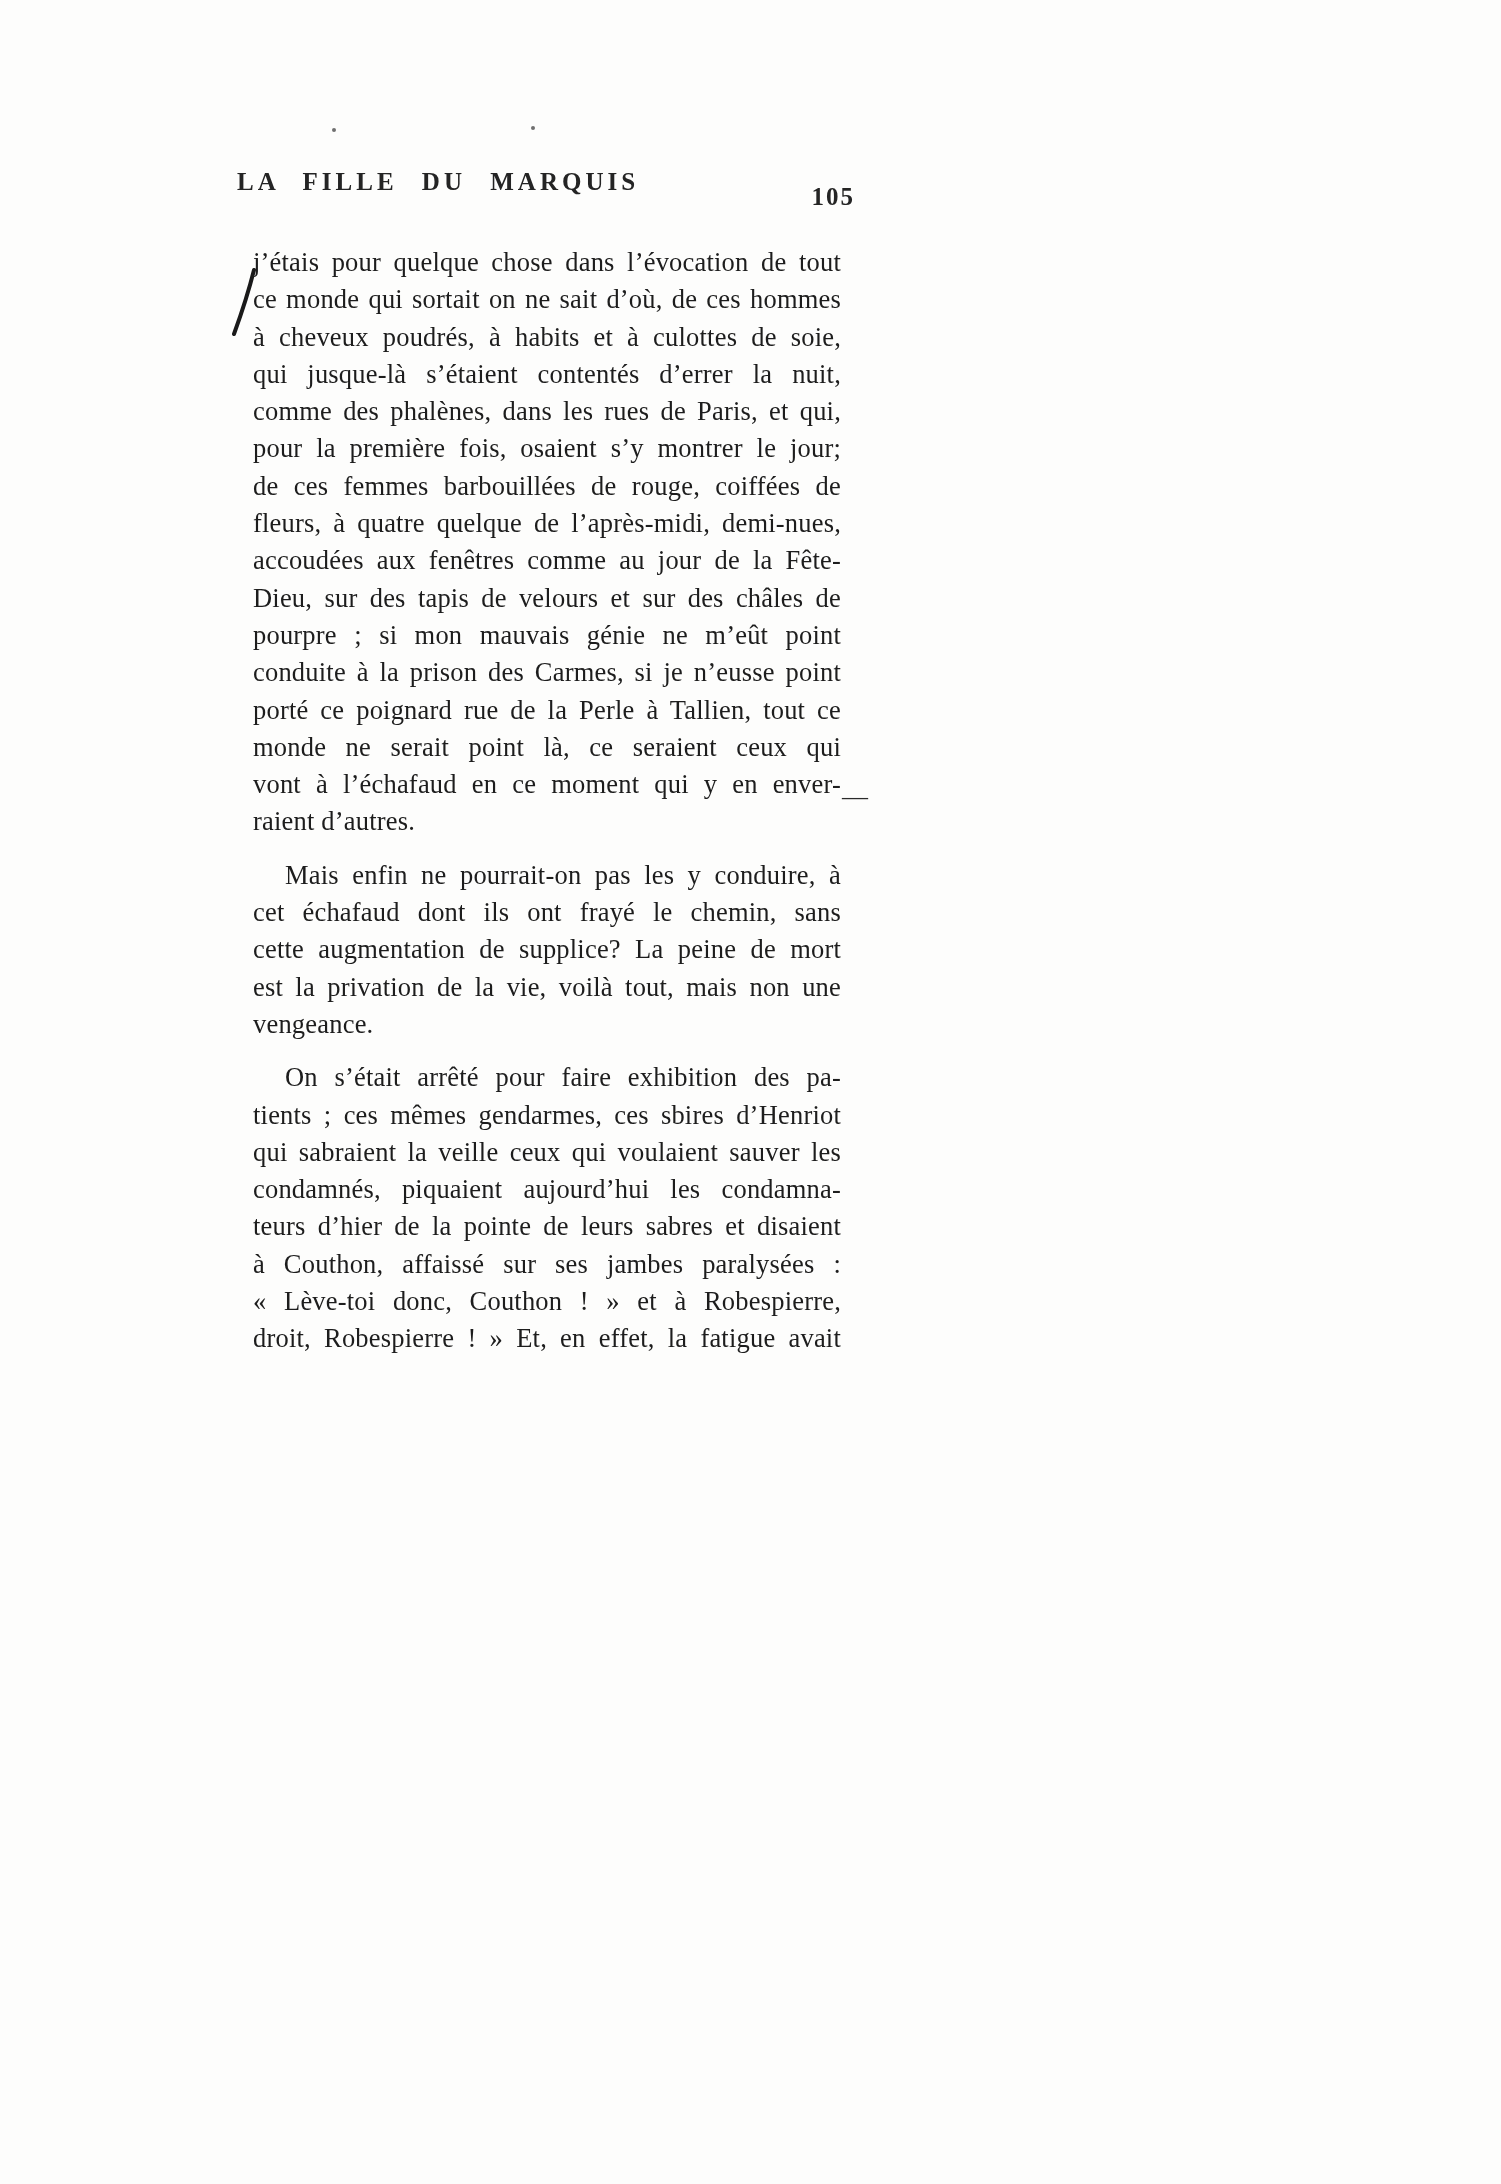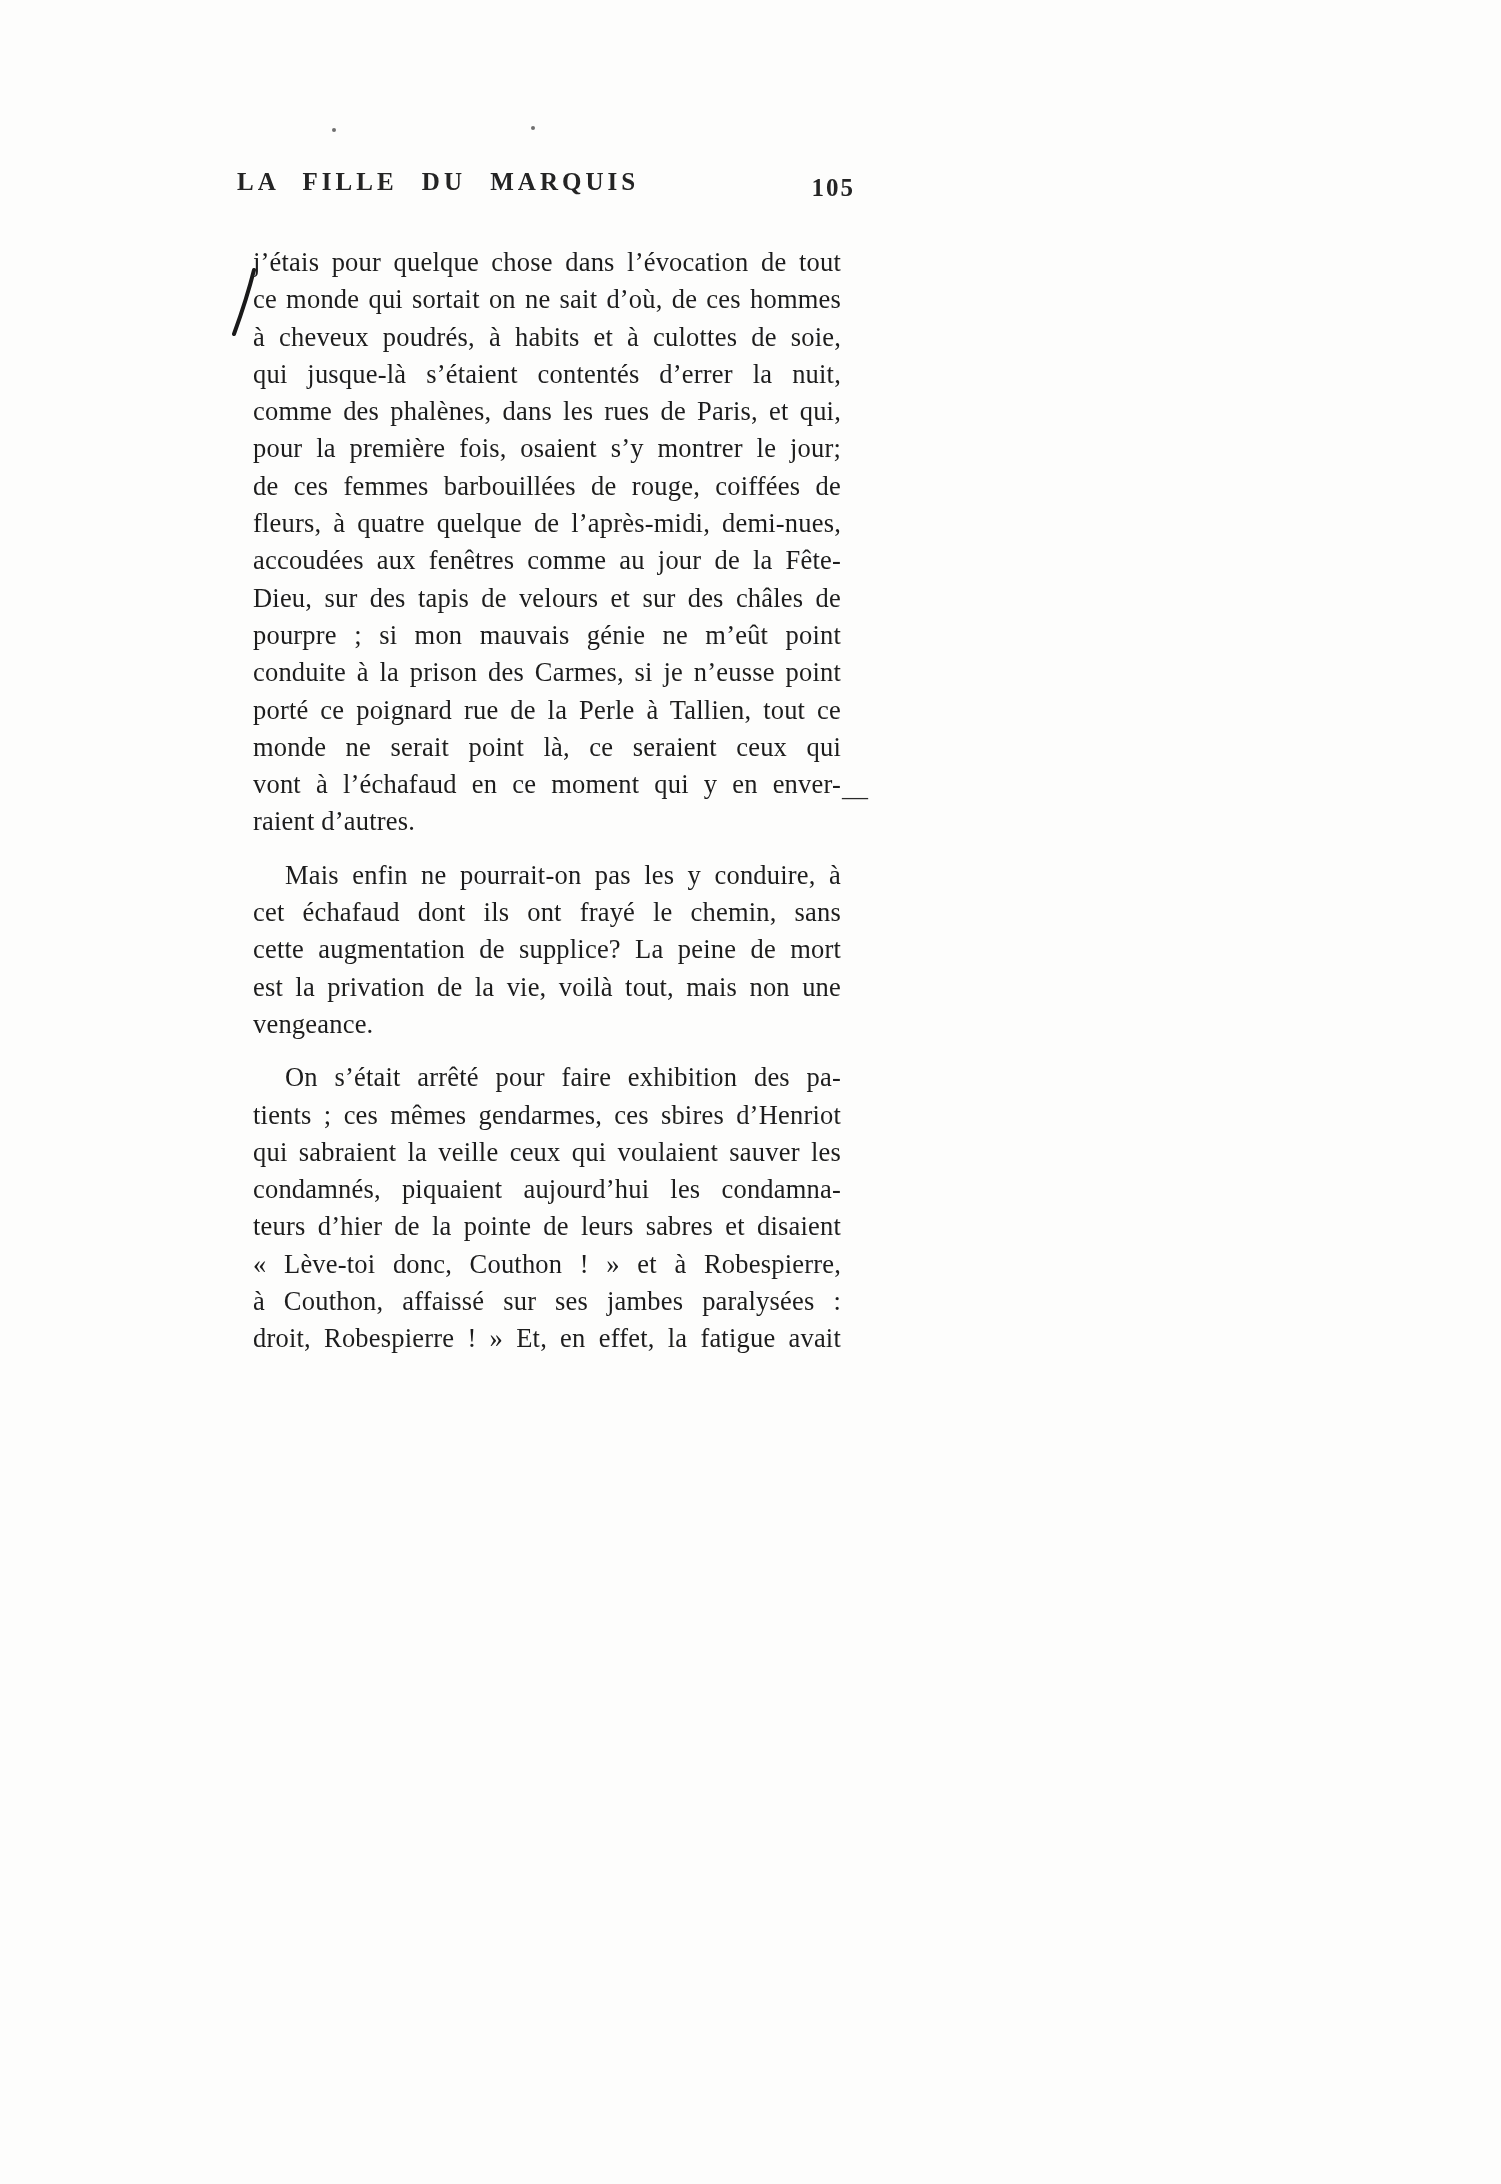--- a/index.html
+++ b/index.html
@@ -25,21 +25,21 @@
     text-align: left;
     font-size: 25px;
     font-weight: bold;
     letter-spacing: 4px;
     word-spacing: 14px;
     color: #242424;
   }
   .page-number {
     position: absolute;
     right: 2px;
-    top: 6px;
+    top: 15px;
     letter-spacing: 2px;
     word-spacing: normal;
   }
   .paragraph { margin: 16px; }
   .line {
     font-size: 26.5px;
     line-height: 37.3px;
     text-align: justify;
     text-align-last: justify;
     letter-spacing: 0.2px;
@@ -121,22 +121,22 @@
       <div class="line">est la privation de la vie, voilà tout, mais non une</div>
       <div class="line last">vengeance.</div>
     </div>
 
     <div class="paragraph indent">
       <div class="line">On s’était arrêté pour faire exhibition des pa-</div>
       <div class="line">tients ; ces mêmes gendarmes, ces sbires d’Henriot</div>
       <div class="line">qui sabraient la veille ceux qui voulaient sauver les</div>
       <div class="line">condamnés, piquaient aujourd’hui les condamna-</div>
       <div class="line">teurs d’hier de la pointe de leurs sabres et disaient</div>
+      <div class="line">à Couthon, affaissé sur ses jambes paralysées :</div>
       <div class="line">« Lève-toi donc, Couthon ! » et à Robespierre,</div>
-      <div class="line">à Couthon, affaissé sur ses jambes paralysées :</div>
       <div class="line">droit, Robespierre ! » Et, en effet, la fatigue avait</div>
     </div>
 
   </div>
 
   <span class="margin-dash">—</span>
 
 </div>
 
 </body></html>

